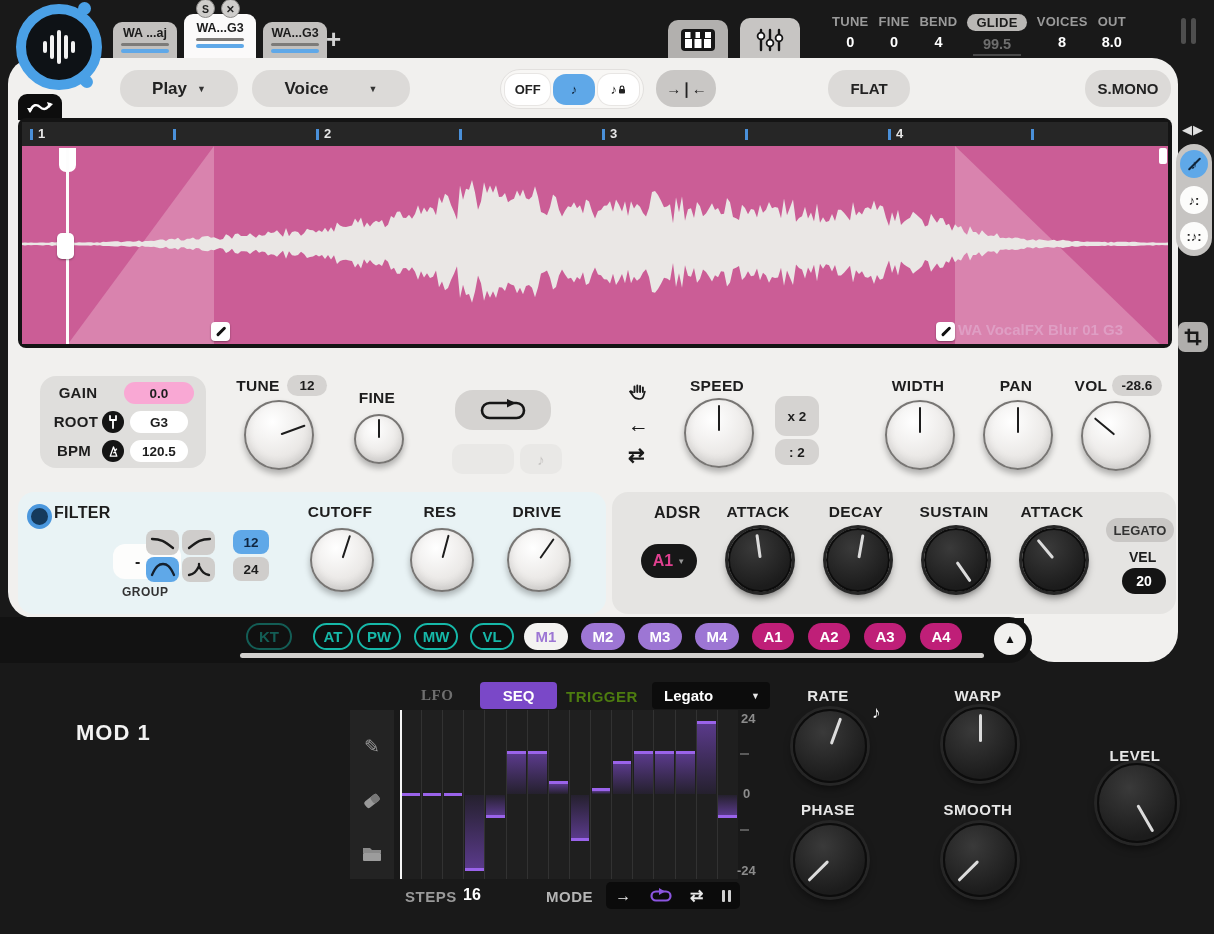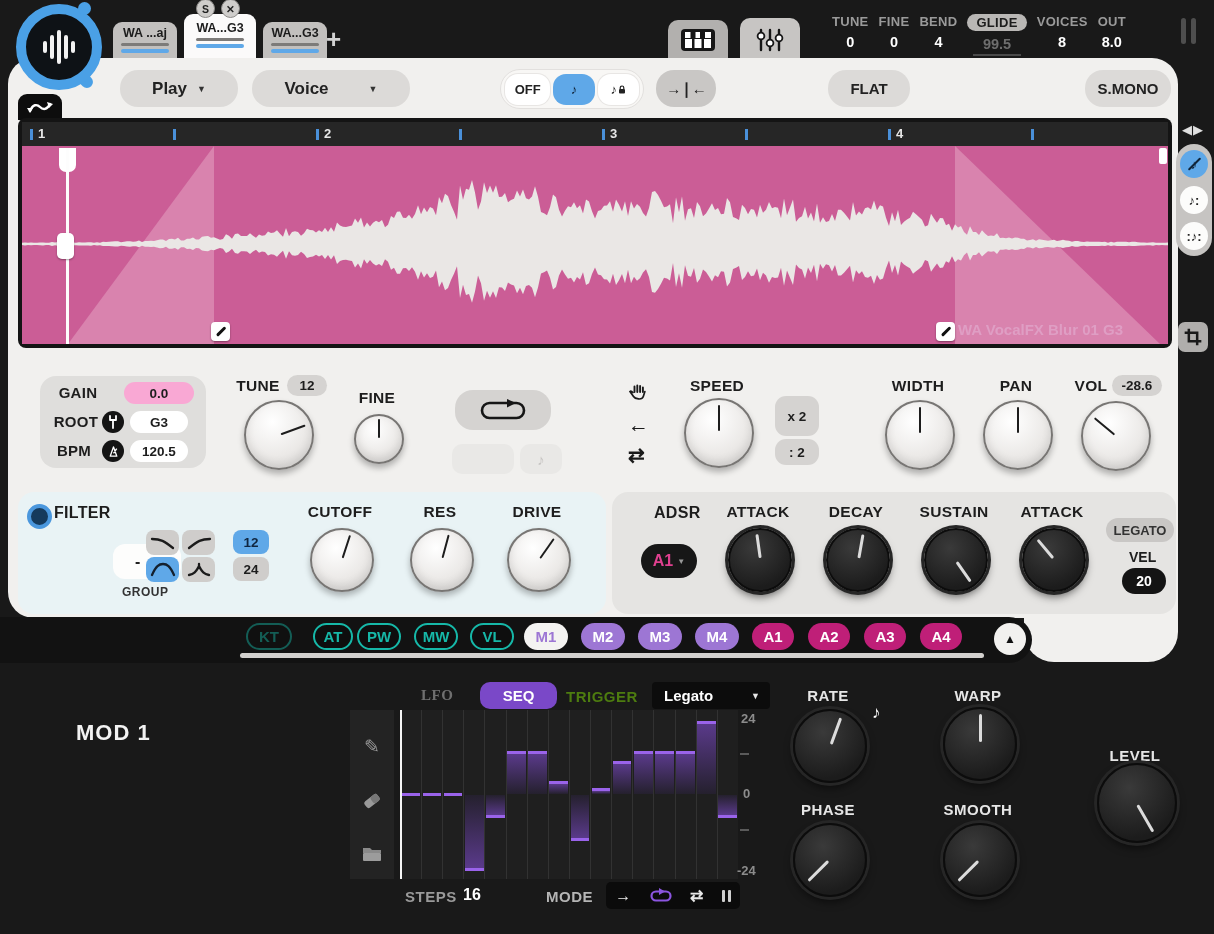--- a/index.html
+++ b/index.html
@@ -101,21 +101,21 @@
   .modb.sel{background:#f4f3f1;color:#9d76d4;}
   .ampb{background:#bf1f78;color:#fff;}
   .tooltip{position:absolute;left:0;top:3px;width:318px;height:40px;background:rgba(42,42,42,.9);
            border-radius:0 10px 10px 0;z-index:4;display:flex;align-items:center;}
   .tooltip span{color:#fff;font-size:15px;margin-left:14px;white-space:nowrap;}
   .upbtn{position:absolute;left:994px;top:6px;width:32px;height:32px;border-radius:50%;background:#f2f1ef;
          display:flex;align-items:center;justify-content:center;color:#111;font-size:12px;z-index:3;}
   
   .mod-title{position:absolute;left:76px;top:720px;color:#f2f2f2;font-size:22px;font-weight:bold;letter-spacing:1px;}
   .lfo-lbl{position:absolute;left:421px;top:687px;color:#6f6f6f;font-size:15px;font-weight:bold;letter-spacing:.5px;font-family:Liberation Serif, serif;}
-  .seq-pill{position:absolute;left:480px;top:682px;width:77px;height:27px;background:#7a48c8;border-radius:10px;
+  .seq-pill{position:absolute;left:480px;top:682px;width:77px;height:27px;background:#7a48c8;border-radius:4px;
             color:#fff;font-size:15px;font-weight:bold;display:flex;align-items:center;justify-content:center;}
   .trig-lbl{position:absolute;left:566px;top:688px;color:#4d7c0f;font-size:15px;font-weight:bold;letter-spacing:.5px;}
   .trig-dd{position:absolute;left:652px;top:682px;width:118px;height:27px;background:#0c0c0c;border-radius:4px;
            color:#fff;font-size:15px;font-weight:bold;display:flex;align-items:center;}
   .trig-dd .cap{margin-left:12px;}
   .trig-dd .caret{position:absolute;right:10px;color:#e8e8e8;font-size:9px;}
   .toolcol{position:absolute;left:350px;top:710px;width:44px;height:169px;background:#232323;}
   .toolico{position:absolute;left:11px;width:22px;height:22px;display:flex;align-items:center;justify-content:center;}
   #seq{position:absolute;left:400px;top:710px;width:338px;height:169px;background:#1f1f1f;
        background-image:repeating-linear-gradient(to right,#323232 0 1px,transparent 1px 21.125px);}

